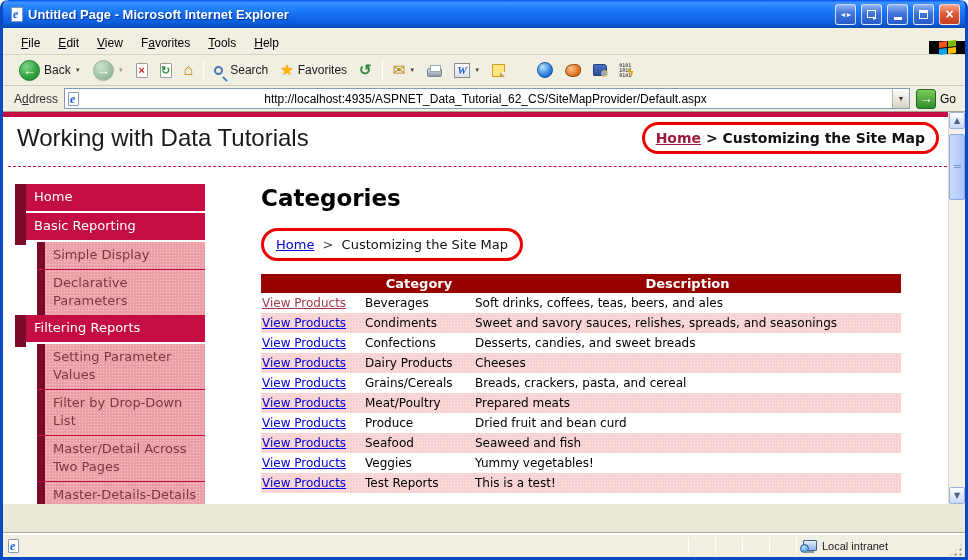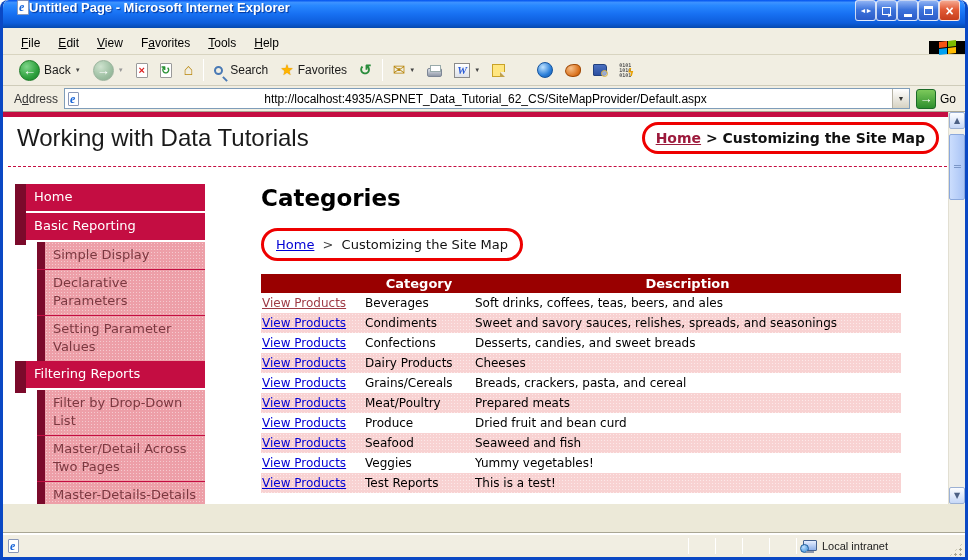--- a/index.html
+++ b/index.html
@@ -2,21 +2,21 @@
 <html style="--crimson: #C40D42; --maroon: #7B0A2B; --table-header: #990000; --row-pink: #F8D2D2; --side-pink: #ED9FA8; --side-text: #7B3840; --link-blue: #0000D4; --link-visited: #9E3A44; --annotation: #EE0000;"><head>
 <meta charset="utf-8">
 <style>
   * { margin:0; padding:0; box-sizing:border-box; }
   html,body { width:968px; height:560px; font-family:"Liberation Sans", sans-serif; }
   .window { width:968px; height:560px; display:flex; flex-direction:column;
     border-left:3px solid #0A48C4; border-right:3px solid #0A48C4; border-bottom:3px solid #0A48C4;
     border-radius:8px 8px 0 0; background:#ECE9D8; overflow:hidden; }
 
   
-  .titlebar { height:28px; flex:none; display:flex; align-items:flex-start; padding:0 5px 0 14px; 
+  .titlebar { height:28px; flex:none; display:flex; align-items:center; padding:0 5px 0 8px; gap:5px;
     border-radius:6px 6px 0 0;
     background:linear-gradient(180deg,#0050EE 0%,#3D92FF 9%,#2888FF 20%,#1770F2 50%,#0D5DDB 82%,#0549AF 100%); }
   .titlebar .title { flex:1; color:#fff; font-weight:bold; font-size:13px; text-shadow:1px 1px 1px #00349a;
     white-space:nowrap; overflow:hidden; }
   .tb-btn { width:21px; height:21px; flex:none; border-radius:3px; border:1px solid rgba(255,255,255,.75);
     background:linear-gradient(180deg,#8FB3F4 0%,#3E74DC 45%,#2A5BC8 100%);
     color:#fff; font-size:11px; display:flex; align-items:center; justify-content:center; font-weight:bold; }
   .tb-btn.close { background:linear-gradient(180deg,#F5A78F 0%,#E25B36 45%,#C63E1E 100%); font-size:14px; }
   .tb-btn .mini-arrows { font-size:7px; letter-spacing:-1px; }
   .glyph-min { width:8px; height:3px; background:#fff; margin-top:9px; }
@@ -323,27 +323,27 @@
             <span class="slabel">Basic Reporting</span>
           </div>
           <div class="snav lvl2">
             <span class="tab"></span>
             <span class="slabel">Simple Display</span>
           </div>
           <div class="snav lvl2">
             <span class="tab"></span>
             <span class="slabel">Declarative Parameters</span>
           </div>
+          <div class="snav lvl1">
+            <span class="tab"></span>
+            <span class="slabel">Filtering Reports</span>
+          </div>
           <div class="snav lvl2">
             <span class="tab"></span>
             <span class="slabel">Setting Parameter Values</span>
-          </div>
-          <div class="snav lvl1">
-            <span class="tab"></span>
-            <span class="slabel">Filtering Reports</span>
           </div>
           <div class="snav lvl2">
             <span class="tab"></span>
             <span class="slabel">Filter by Drop-Down List</span>
           </div>
           <div class="snav lvl2">
             <span class="tab"></span>
             <span class="slabel">Master/Detail Across Two Pages</span>
           </div>
           <div class="snav lvl2">

